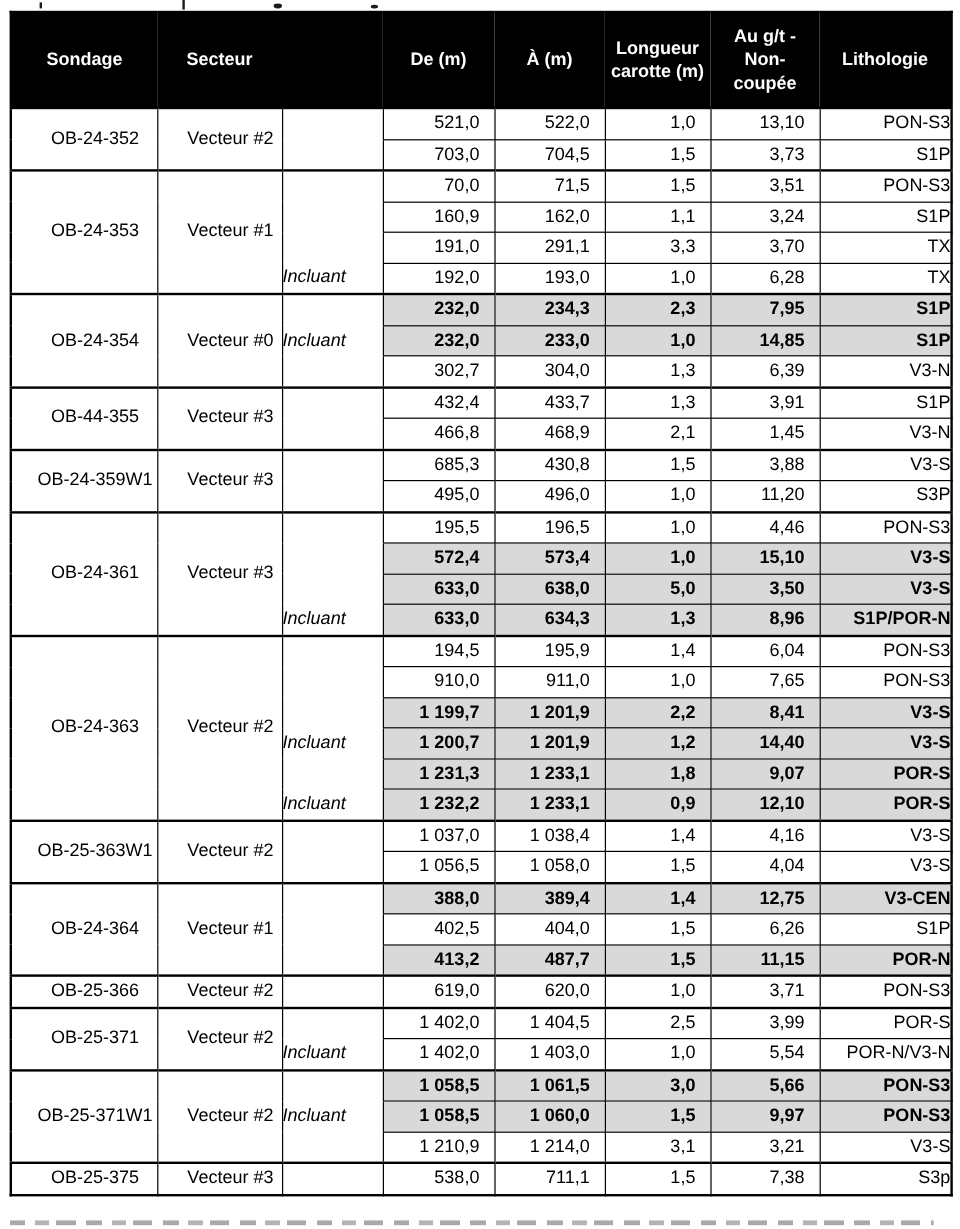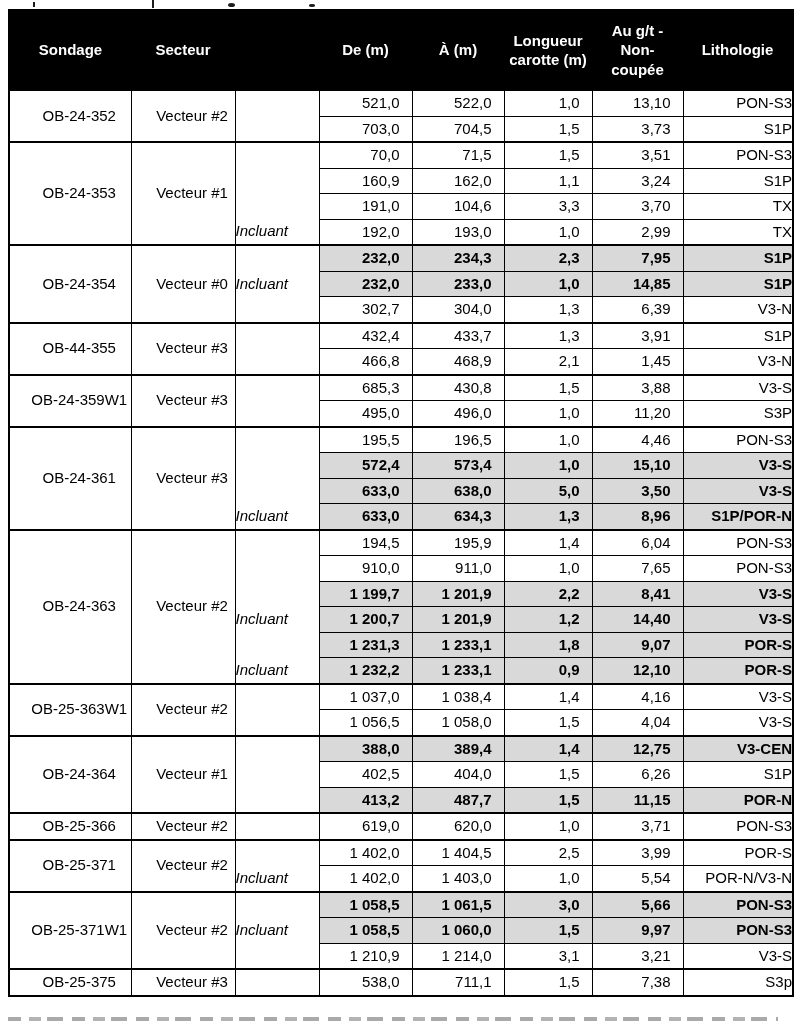--- a/index.html
+++ b/index.html
@@ -152,31 +152,31 @@
           <td class="incl"></td>
           <td class="num data">160,9</td>
           <td class="num data">162,0</td>
           <td class="num data">1,1</td>
           <td class="num data">3,24</td>
           <td class="lith data">S1P</td>
         </tr>
         <tr>
           <td class="incl"></td>
           <td class="num data">191,0</td>
-          <td class="num data">104,6</td>
+          <td class="num data">291,1</td>
           <td class="num data">3,3</td>
           <td class="num data">3,70</td>
           <td class="lith data">TX</td>
         </tr>
         <tr>
           <td class="incl">Incluant</td>
           <td class="num data">192,0</td>
           <td class="num data">193,0</td>
           <td class="num data">1,0</td>
-          <td class="num data">2,99</td>
+          <td class="num data">6,28</td>
           <td class="lith data">TX</td>
         </tr>
         <tr class="gstart hl">
           <td class="sondage" rowspan="3">OB-24-354</td>
           <td class="secteur" rowspan="3">Vecteur #0</td>
           <td class="incl"></td>
           <td class="num data">232,0</td>
           <td class="num data">234,3</td>
           <td class="num data">2,3</td>
           <td class="num data">7,95</td>

